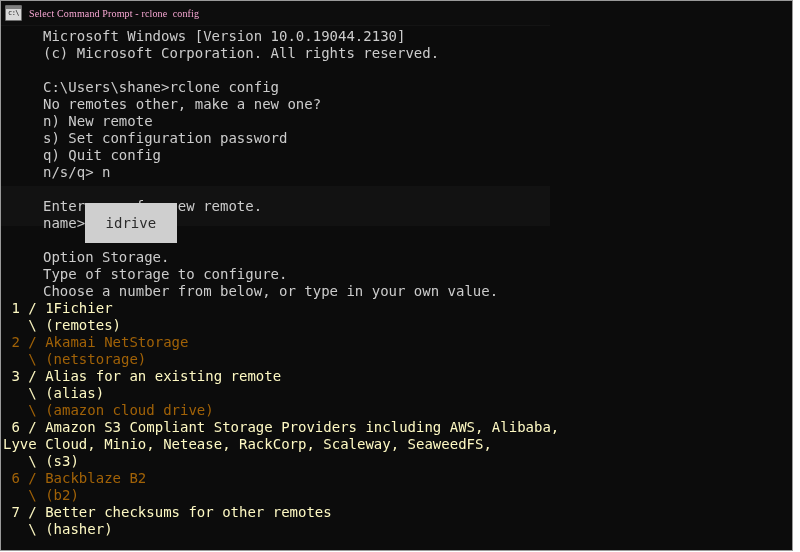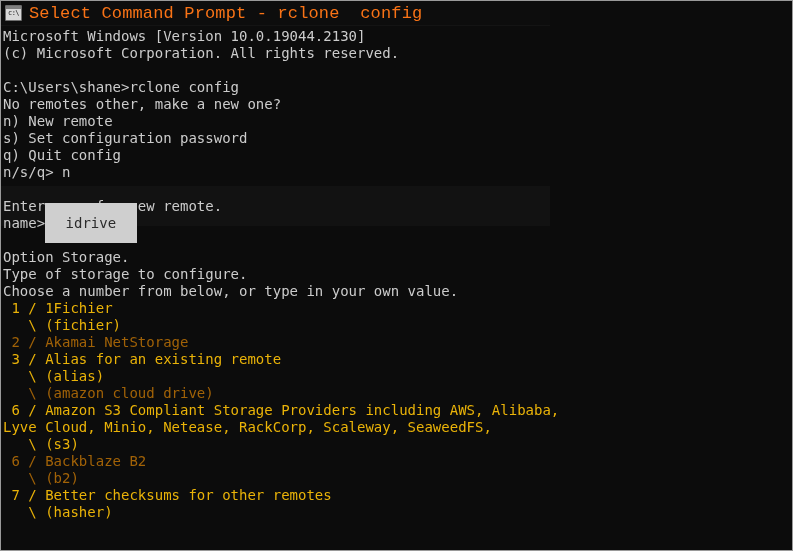--- a/index.html
+++ b/index.html
@@ -66,23 +66,23 @@
     position: absolute;
     left: 0; right: 0; top: 4px;
     text-align: center;
     font-family: "DejaVu Sans Mono", monospace;
     font-size: 7px;
     line-height: 9px;
     color: #1a1a1a;
     letter-spacing: -0.5px;
   }
   .titlebar-text {
-    font-family: Liberation Mono, monospace;
-    font-size: 17px;
-    color: #f97316;
+    font-family: Liberation Serif, serif;
+    font-size: 10px;
+    color: #f9a8d4;
     white-space: pre;
     letter-spacing: 0.15px;
   }
 
   
   .console {
     position: absolute;
     left: 0; top: 25px;
     right: 0; bottom: 0;
     background: #0c0c0c;
@@ -109,22 +109,22 @@
   .line {
     height: 17px;
     line-height: 17px;
     font-family: "DejaVu Sans Mono", monospace;
     font-size: 14px;
     letter-spacing: 0px;
     color: #cccccc;
     white-space: pre;
   }
   .line.blank { color: transparent; }
-  .c-default { color: #cccccc; }
-  .c-red     { color: #eab308; }
+  .c-default { color: #cccccc; margin-left: 40px; }
+  .c-red     { color: #fef9c3; }
   .c-green   { color: #a16207; }
 
   .sel {
     background: #cfcfcf;
     color: #2b2b2b;
     padding: 12px;
   }
 </style>
 </head>
 <body>
@@ -155,22 +155,23 @@
           <div class="line c-default"><span>q) Quit config</span></div>
           <div class="line c-default"><span>n/s/q&gt; n</span></div>
           <div class="line c-default blank"><span>&nbsp;</span></div>
           <div class="line c-default"><span>Enter name for new remote.</span></div>
           <div class="line c-default"><span>name&gt;</span><span class="sel"> idrive </span></div>
           <div class="line c-default blank"><span>&nbsp;</span></div>
           <div class="line c-default"><span>Option Storage.</span></div>
           <div class="line c-default"><span>Type of storage to configure.</span></div>
           <div class="line c-default"><span>Choose a number from below, or type in your own value.</span></div>
           <div class="line c-red"><span> 1 / 1Fichier</span></div>
-          <div class="line c-red"><span>   \ (fichier)</span></div>
+          <div class="line c-red"><span>   \ (remotes)</span></div>
           <div class="line c-green"><span> 2 / Akamai NetStorage</span></div>
+          <div class="line c-green"><span>   \ (netstorage)</span></div>
           <div class="line c-red"><span> 3 / Alias for an existing remote</span></div>
           <div class="line c-red"><span>   \ (alias)</span></div>
           <div class="line c-green"><span>   \ (amazon cloud drive)</span></div>
           <div class="line c-red"><span> 6 / Amazon S3 Compliant Storage Providers including AWS, Alibaba,</span></div>
           <div class="line c-red"><span>Lyve Cloud, Minio, Netease, RackCorp, Scaleway, SeaweedFS,</span></div>
           <div class="line c-red"><span>   \ (s3)</span></div>
           <div class="line c-green"><span> 6 / Backblaze B2</span></div>
           <div class="line c-green"><span>   \ (b2)</span></div>
           <div class="line c-red"><span> 7 / Better checksums for other remotes</span></div>
           <div class="line c-red"><span>   \ (hasher)</span></div>

